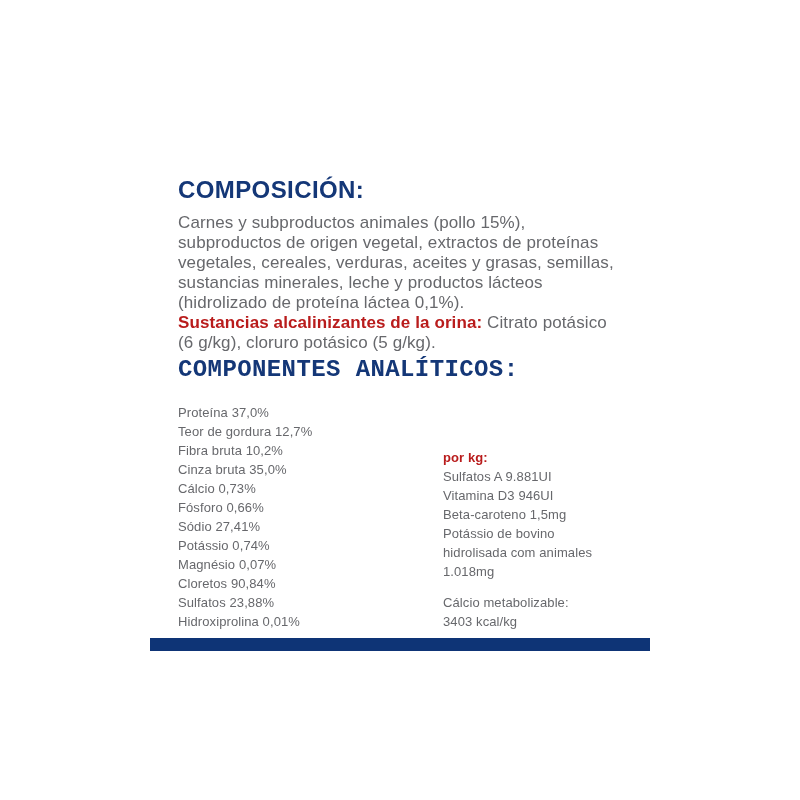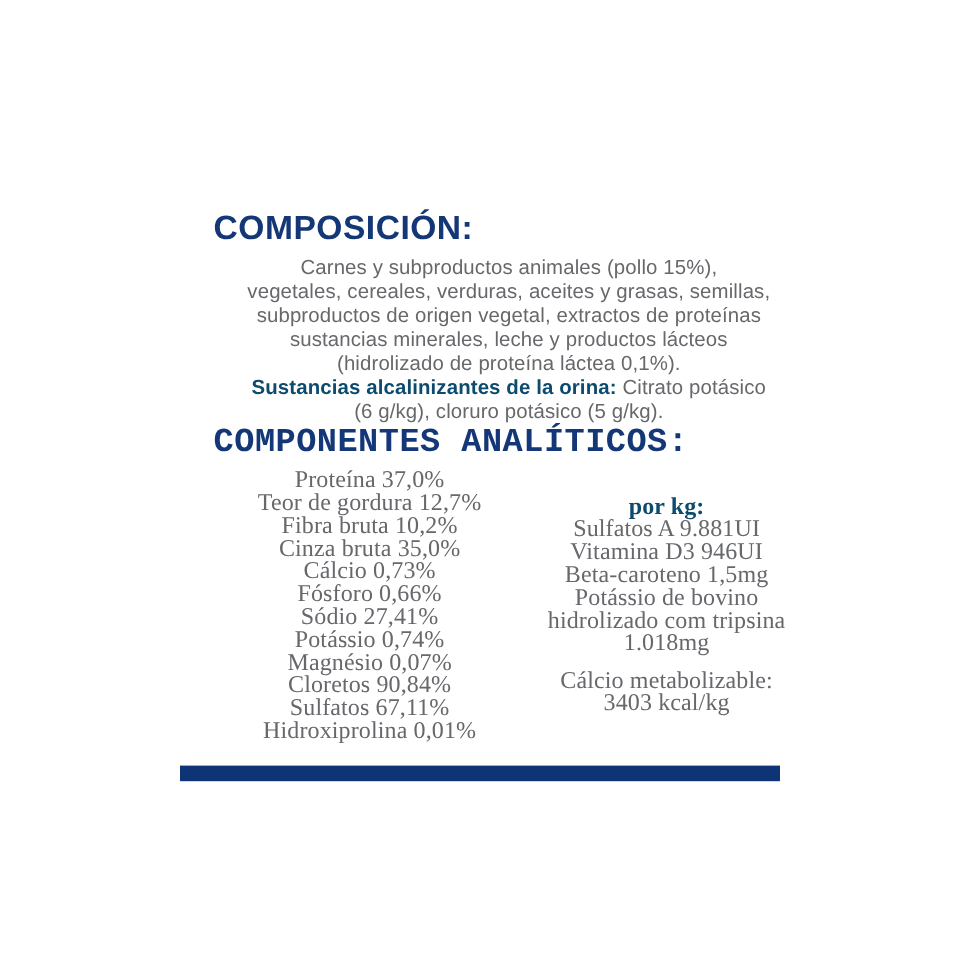--- a/index.html
+++ b/index.html
@@ -15,62 +15,60 @@
     overflow: hidden;
   }
   .label-panel {
     position: absolute;
     left: 178px;
     top: 177px;
     width: 492px;
   }
   .section-heading {
     margin: 0;
-    font-size: 28px;
+    font-size: 24px;
     line-height: 26px;
     font-weight: bold;
     letter-spacing: 0.4px;
     color: #143777;
   }
   .body-text {
     font-size: 17px;
     line-height: 20px;
     color: #67686c;
     letter-spacing: 0.1px;
-    text-align: center;
   }
   .composition-paragraph {
     margin-top: 10px;
   }
   .bold-gray {
     font-weight: bold;
-    color: #0c4a6e;
+    color: #b91c1c;
   }
   .heading-2 {
     margin-top: 4px;
     font-family: Liberation Mono, monospace;
   }
   .analytical-columns {
     position: relative;
-    margin-top: 8px;
+    margin-top: 20px;
     height: 250px;
-    font-size: 20px;
+    font-size: 13px;
     line-height: 19px;
-    font-family: Liberation Serif, serif;
   }
   .left-column {
     position: absolute;
     left: 0;
     top: 0;
     width: 260px;
   }
   .right-column {
     position: absolute;
     left: 265px;
-    top: 22px;
+    top: 45px;
     width: 225px;
   }
   .energy-block {
     margin-top: 12px;
   }
   .divider-bar {
     position: absolute;
     left: 150px;
     top: 638px;
     width: 500px;
@@ -80,52 +78,52 @@
 </style>
 </head>
 <body>
 
 <div class="label-panel">
 
   <h1 class="section-heading">COMPOSICIÓN:</h1>
 
   <div class="body-text composition-paragraph">
     <div>Carnes y subproductos animales (pollo 15%),</div>
+    <div>subproductos de origen vegetal, extractos de proteínas</div>
     <div>vegetales, cereales, verduras, aceites y grasas, semillas,</div>
-    <div>subproductos de origen vegetal, extractos de proteínas</div>
     <div>sustancias minerales, leche y productos lácteos</div>
     <div>(hidrolizado de proteína láctea 0,1%).</div>
     <div><span class="bold-gray">Sustancias alcalinizantes de la orina:</span> <span>Citrato potásico</span></div>
     <div>(6 g/kg), cloruro potásico (5 g/kg).</div>
   </div>
 
   <h1 class="section-heading heading-2">COMPONENTES ANALÍTICOS:</h1>
 
   <div class="analytical-columns body-text">
     <div class="left-column">
       <div>Proteína 37,0%</div>
       <div>Teor de gordura 12,7%</div>
       <div>Fibra bruta 10,2%</div>
       <div>Cinza bruta 35,0%</div>
       <div>Cálcio 0,73%</div>
       <div>Fósforo 0,66%</div>
       <div>Sódio 27,41%</div>
       <div>Potássio 0,74%</div>
       <div>Magnésio 0,07%</div>
       <div>Cloretos 90,84%</div>
-      <div>Sulfatos 67,11%</div>
+      <div>Sulfatos 23,88%</div>
       <div>Hidroxiprolina 0,01%</div>
     </div>
     <div class="right-column">
       <div class="bold-gray">por kg:</div>
       <div>Sulfatos A 9.881UI</div>
       <div>Vitamina D3 946UI</div>
       <div>Beta-caroteno 1,5mg</div>
       <div>Potássio de bovino</div>
-      <div>hidrolizado com tripsina</div>
+      <div>hidrolisada com animales</div>
       <div>1.018mg</div>
       <div class="energy-block">
         <div>Cálcio metabolizable:</div>
         <div>3403 kcal/kg</div>
       </div>
     </div>
   </div>
 
 </div>
 

